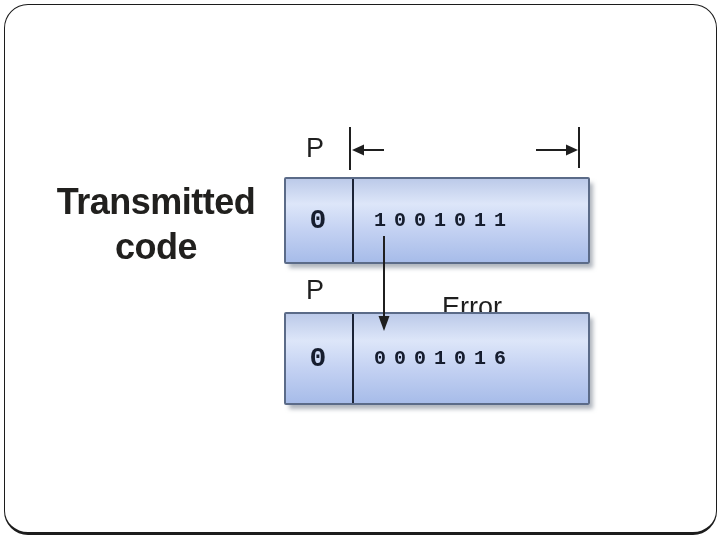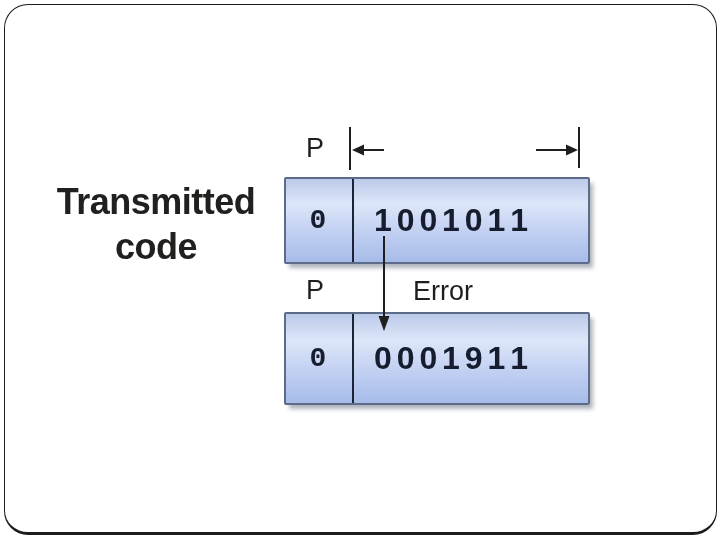--- a/index.html
+++ b/index.html
@@ -35,21 +35,21 @@
   .rowlabel.transmitted{left:36px;top:174px;line-height:45px;}
   .rowlabel.received{left:36px;top:320px;line-height:37px;}
   
   .hdr{
     position:absolute;color:var(--annotation-text);
     font-size:27px;font-weight:400;text-align:center;
   }
   .hdr.p-top{left:292px;top:128px;width:36px;}
   .hdr.databits{left:382px;top:128px;width:144px;}
   .hdr.p-mid{left:292px;top:270px;width:36px;}
-  .hdr.error{left:379px;top:271px;width:118px;}
+  .hdr.error{left:379px;top:287px;width:118px;text-align:right;}
   
   .codebox{
     position:absolute;left:279px;width:306px;box-sizing:border-box;
     border:2px solid var(--box-border);border-radius:2px;
     background:linear-gradient(180deg,
       var(--box-gradient-top) 0%,
       var(--box-gradient-light) 30%,
       var(--box-gradient-mid) 62%,
       var(--box-gradient-bottom) 100%);
     box-shadow:4px 5px 4px -1px rgba(110,120,135,0.55);
@@ -62,22 +62,22 @@
     font-family:"Liberation Mono",monospace;font-weight:700;
     font-size:28px;color:var(--bits-text);
   }
   .vdivider{
     position:absolute;left:66px;top:0;bottom:0;width:2px;
     background:var(--divider);
   }
   .bits{
     position:absolute;left:88px;right:0;top:0;bottom:0;
     display:flex;align-items:center;justify-content:flex-start;
-    font-family:Liberation Sans, sans-serif;font-weight:700;
-    font-size:32px;letter-spacing:-2px;color:var(--bits-text);
+    font-family:Liberation Mono, monospace;font-weight:700;
+    font-size:20px;letter-spacing:-2px;color:var(--bits-text);
     white-space:pre;
   }
   .overlay{
     position:absolute;left:0;top:0;width:720px;height:540px;
     pointer-events:none;
   }
   .overlay line{stroke:var(--annotation-text);stroke-width:2px;}
   .overlay polygon{fill:var(--annotation-text);stroke:none;}
 </style>
 </head>
@@ -98,21 +98,21 @@
 
     <div class="codebox transmitted">
       <div class="pcell">0</div>
       <div class="vdivider"></div>
       <div class="bits">1 0 0 1 0 1 1</div>
     </div>
 
     <div class="codebox received">
       <div class="pcell">0</div>
       <div class="vdivider"></div>
-      <div class="bits">0 0 0 1 9 1 1</div>
+      <div class="bits">0 0 0 1 0 1 6</div>
     </div>
 
   </div>
 
   <svg class="overlay" viewBox="0 0 720 540" xmlns="http://www.w3.org/2000/svg">
     <g>
       <line x1="350" y1="127" x2="350" y2="170"></line>
       <g>
         <line x1="384" y1="150" x2="357" y2="150"></line>
         <polygon points="352,150 364,144.5 364,155.5"></polygon>

